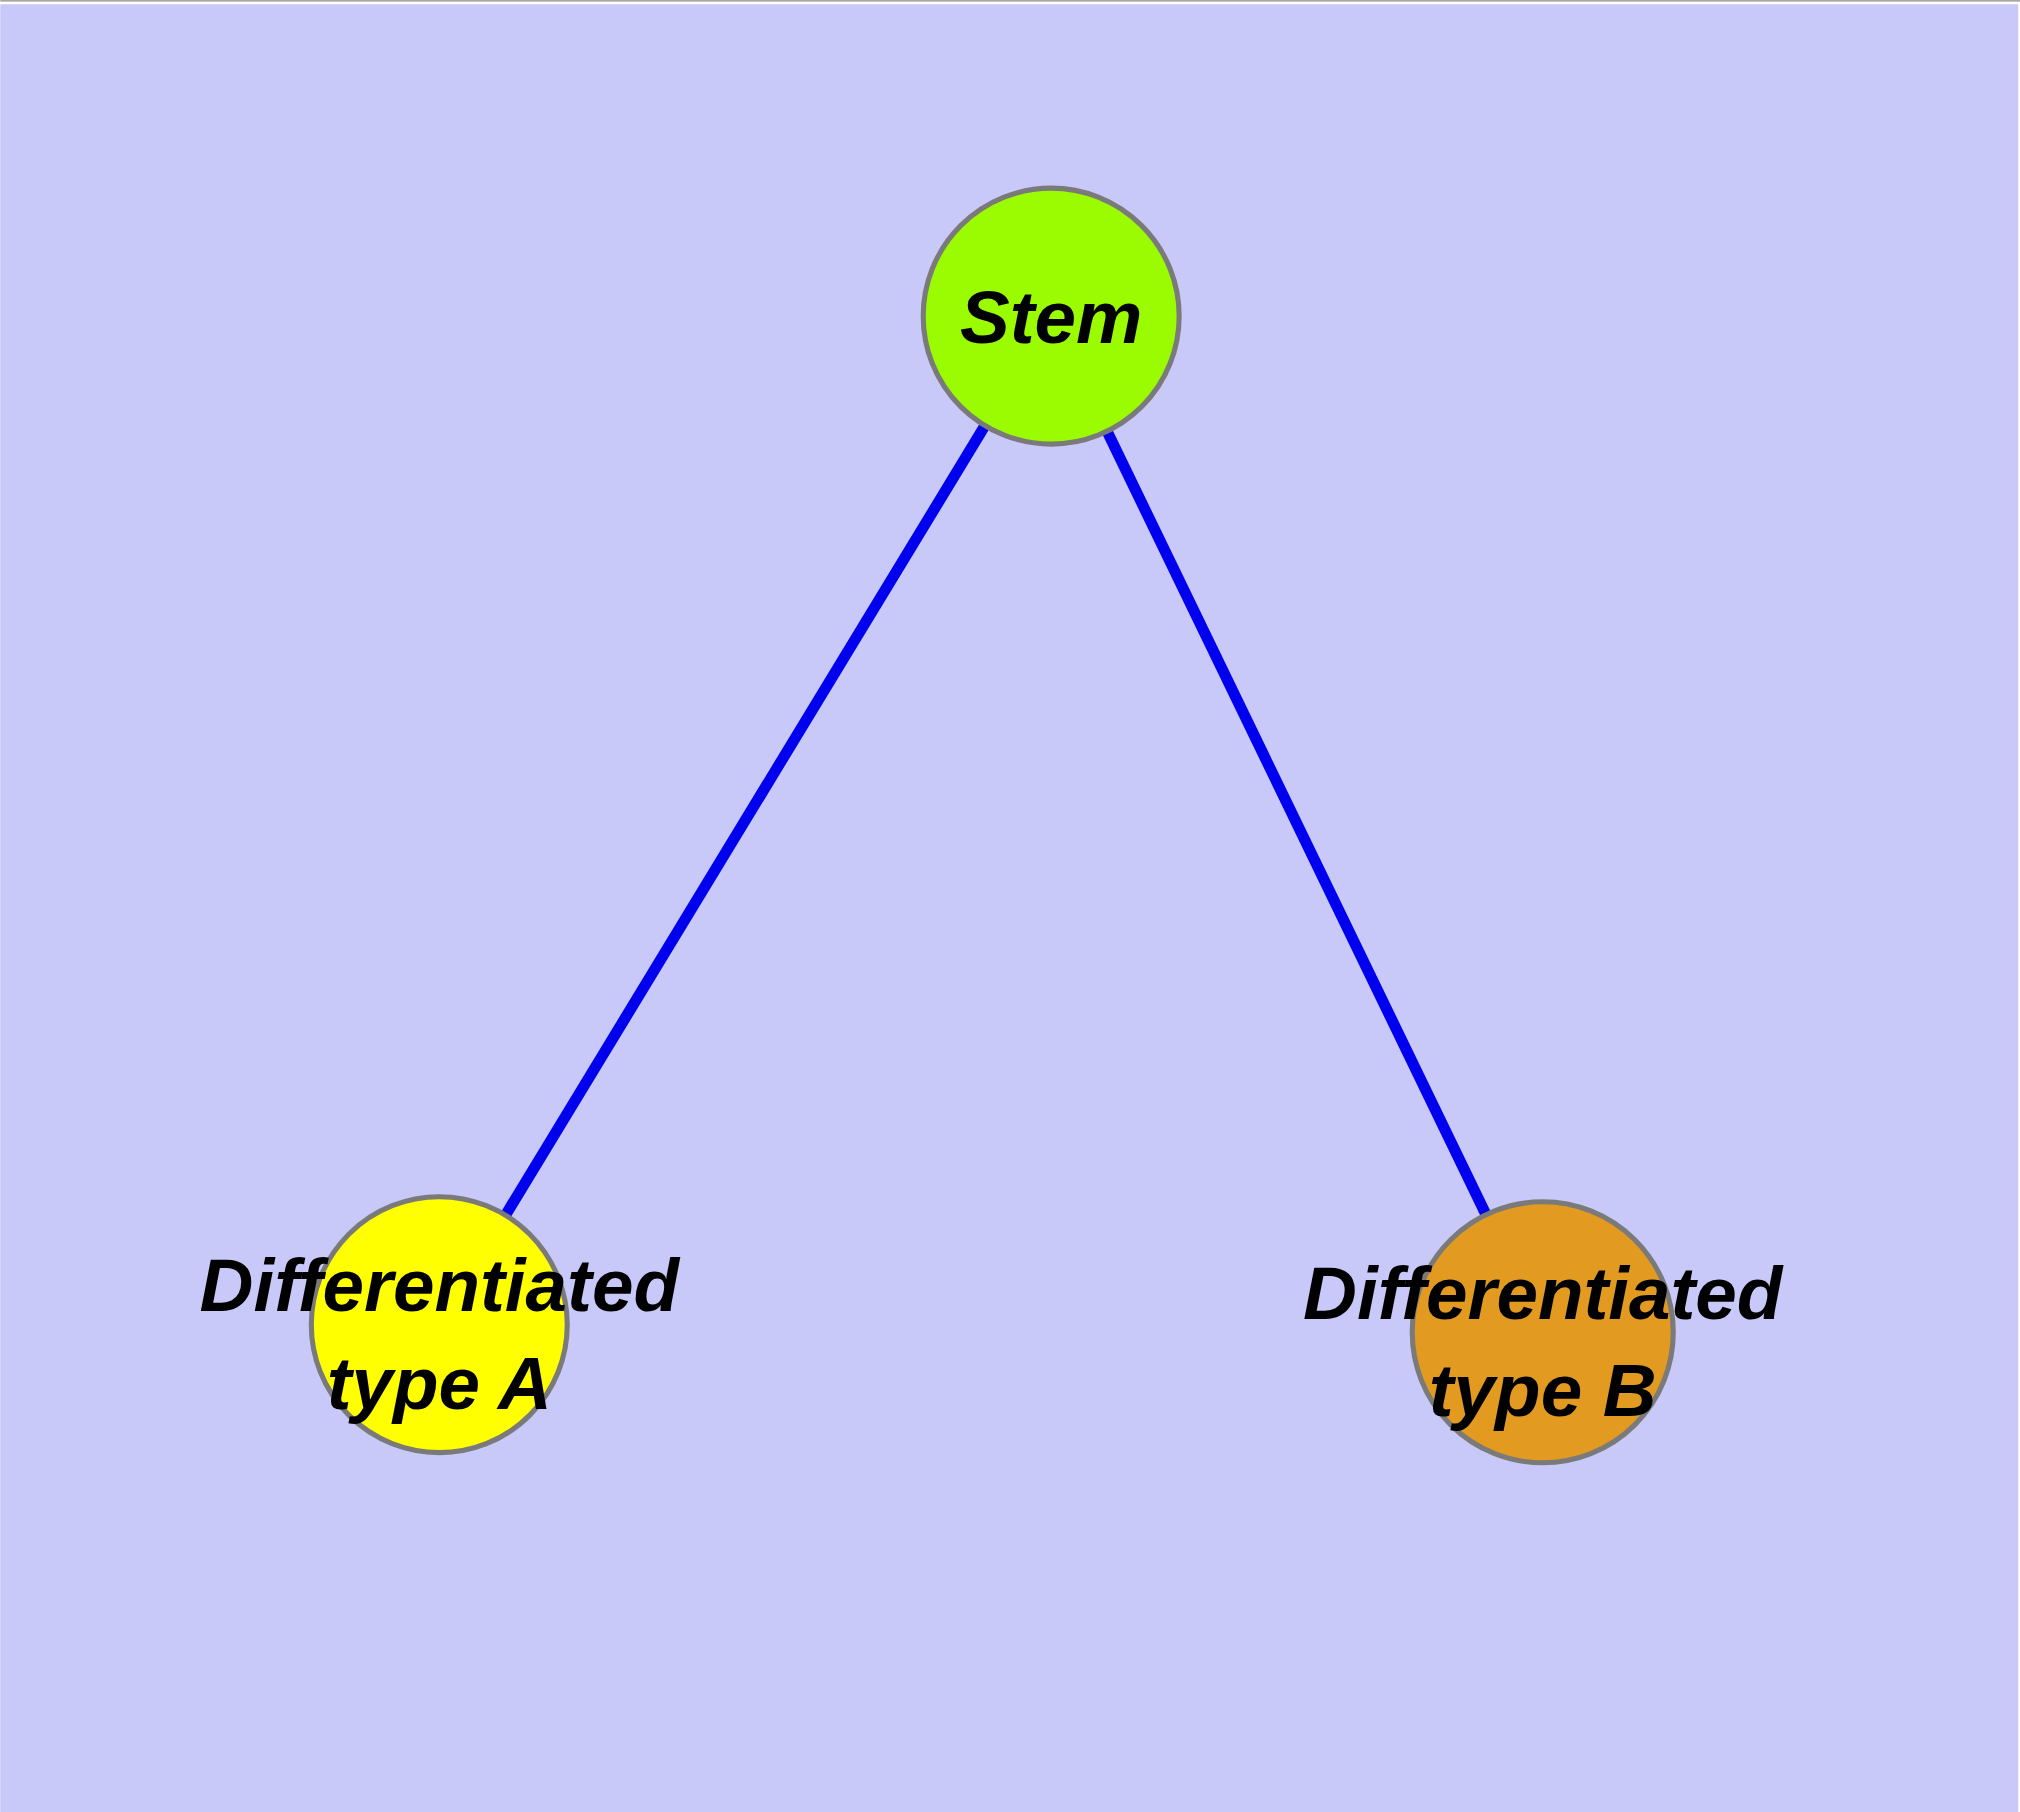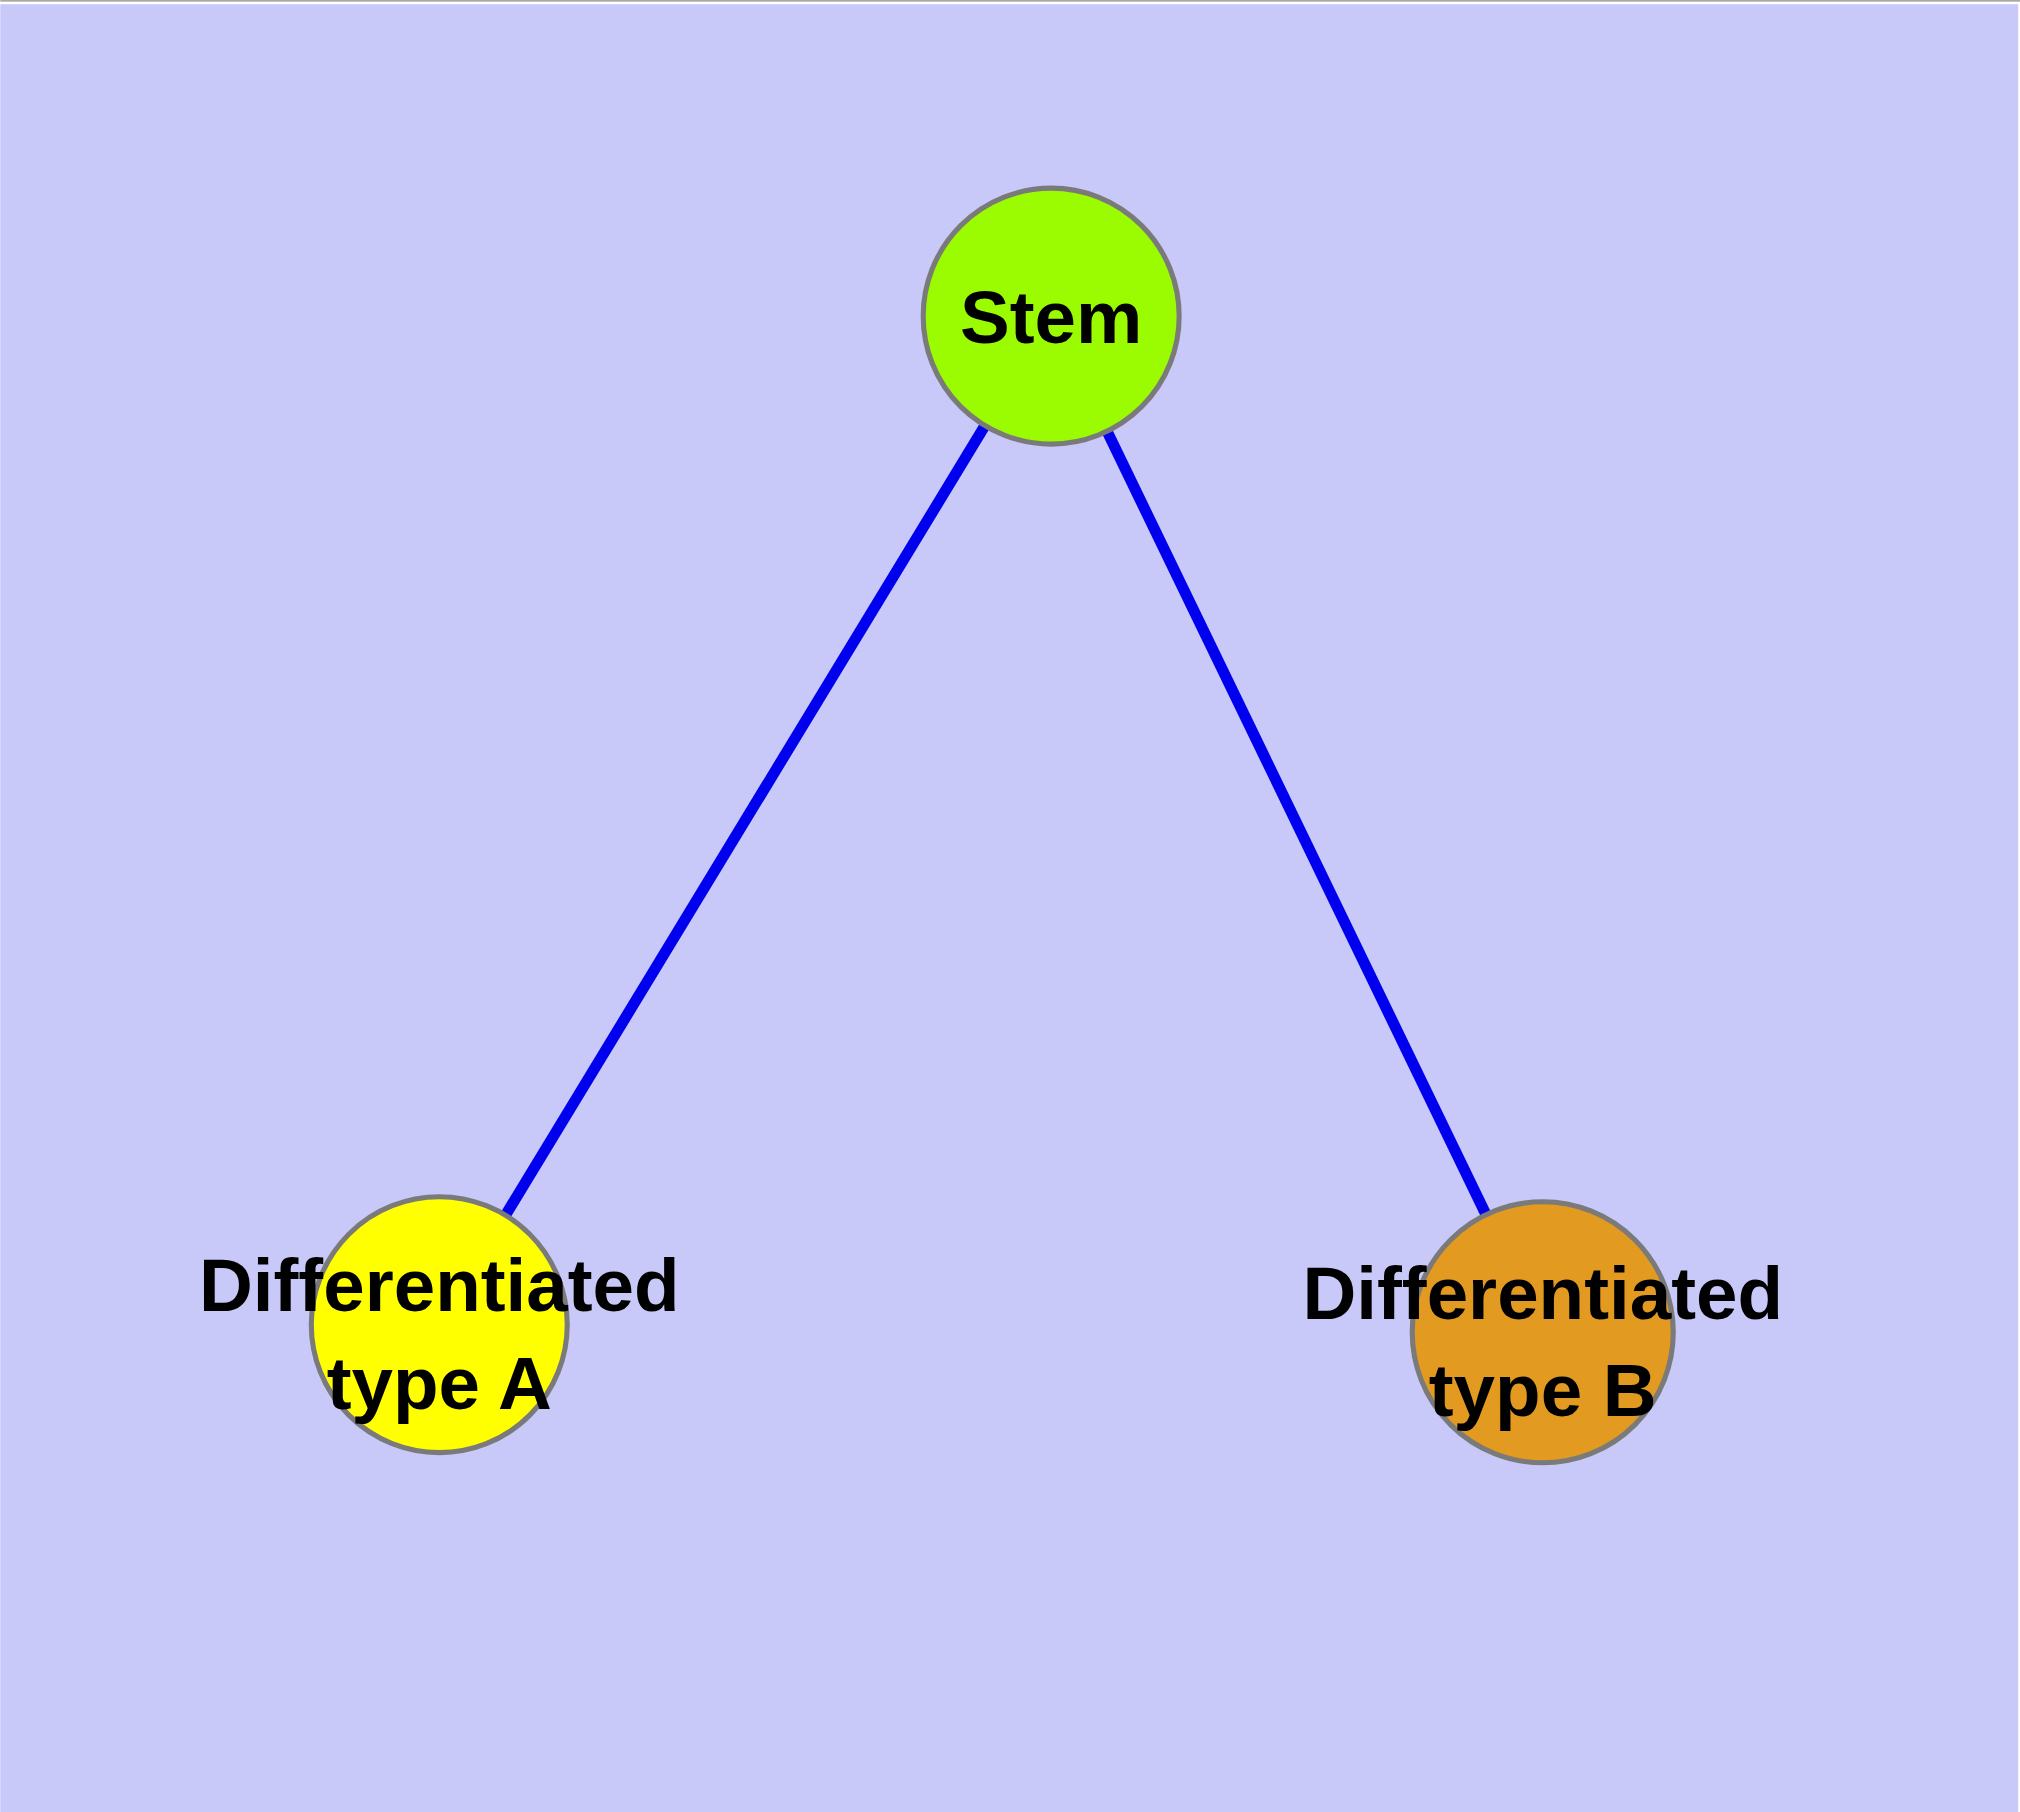--- a/index.html
+++ b/index.html
@@ -7,20 +7,21 @@
     padding: 0;
     width: 2021px;
     height: 1812px;
     background: #FFFFFF;
     overflow: hidden;
   }
   .diagram-wrap {
     position: relative;
     width: 1641px;
     height: 1812px;
+    font-style: italic;
   }
   svg {
     display: block;
   }
   .edge-line {
     stroke-width: 13px;
     fill: none;
   }
   .node-circle {
     stroke-width: 6px;

